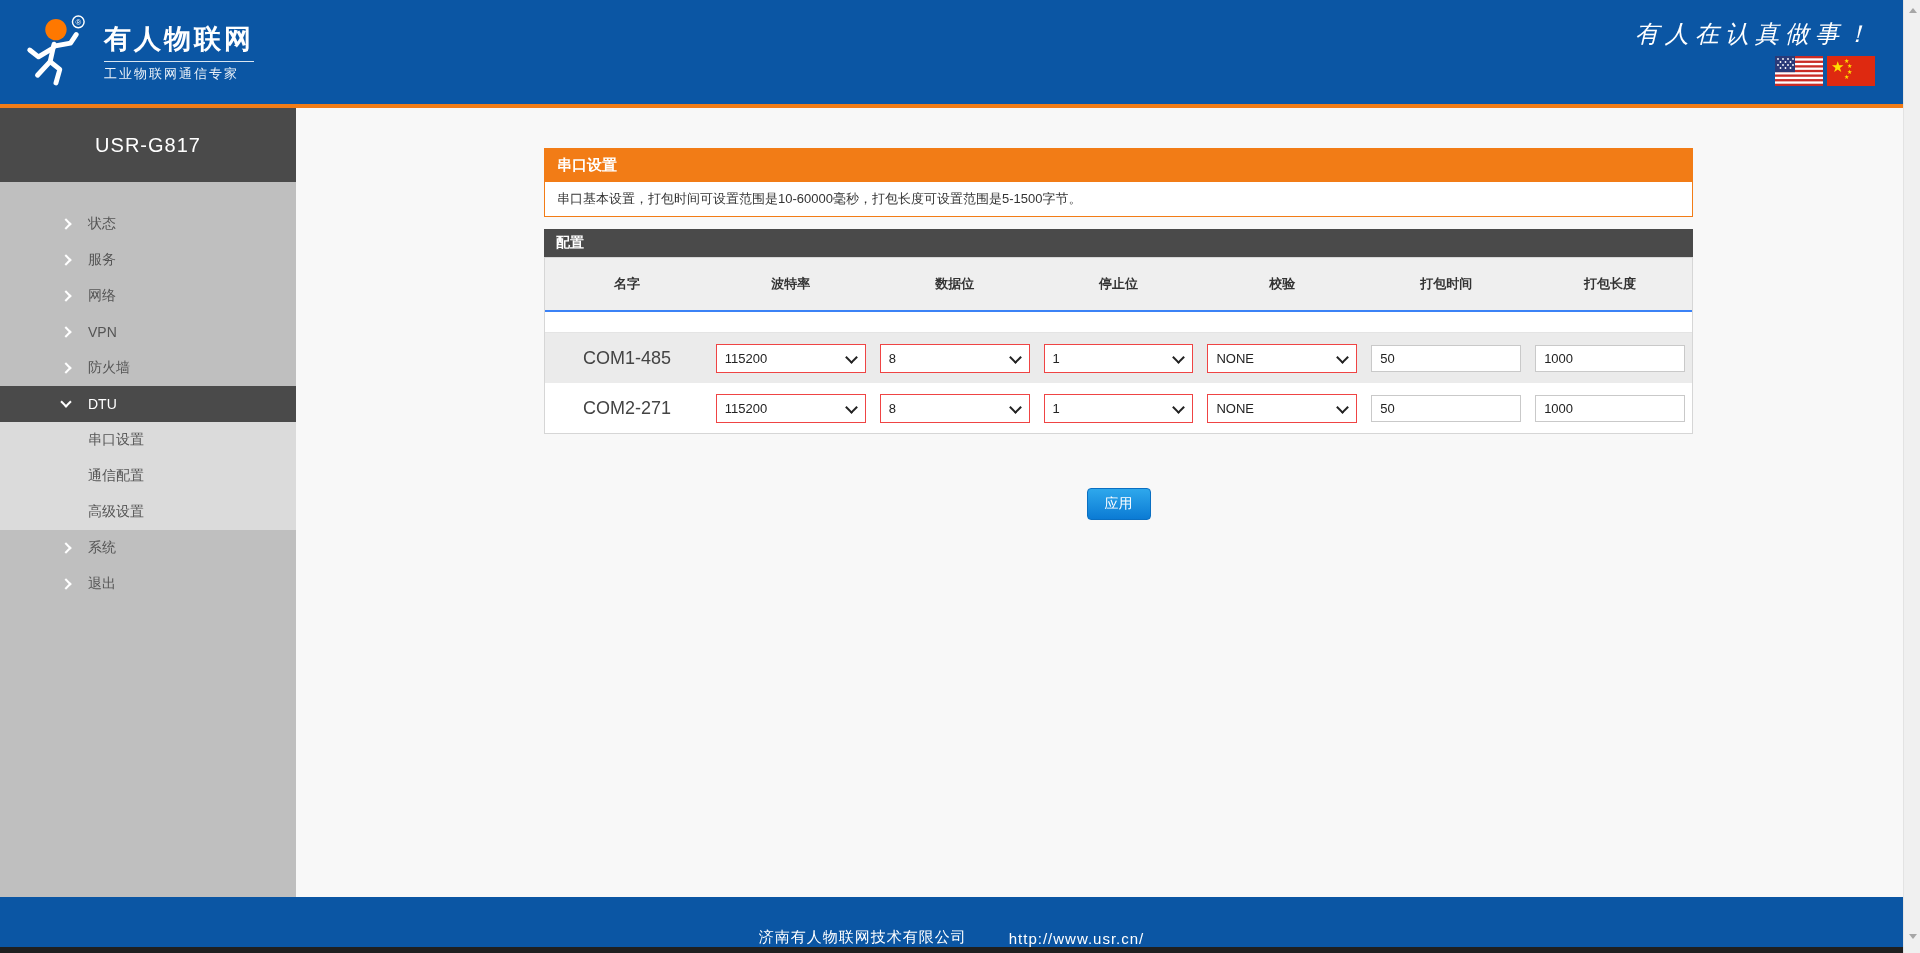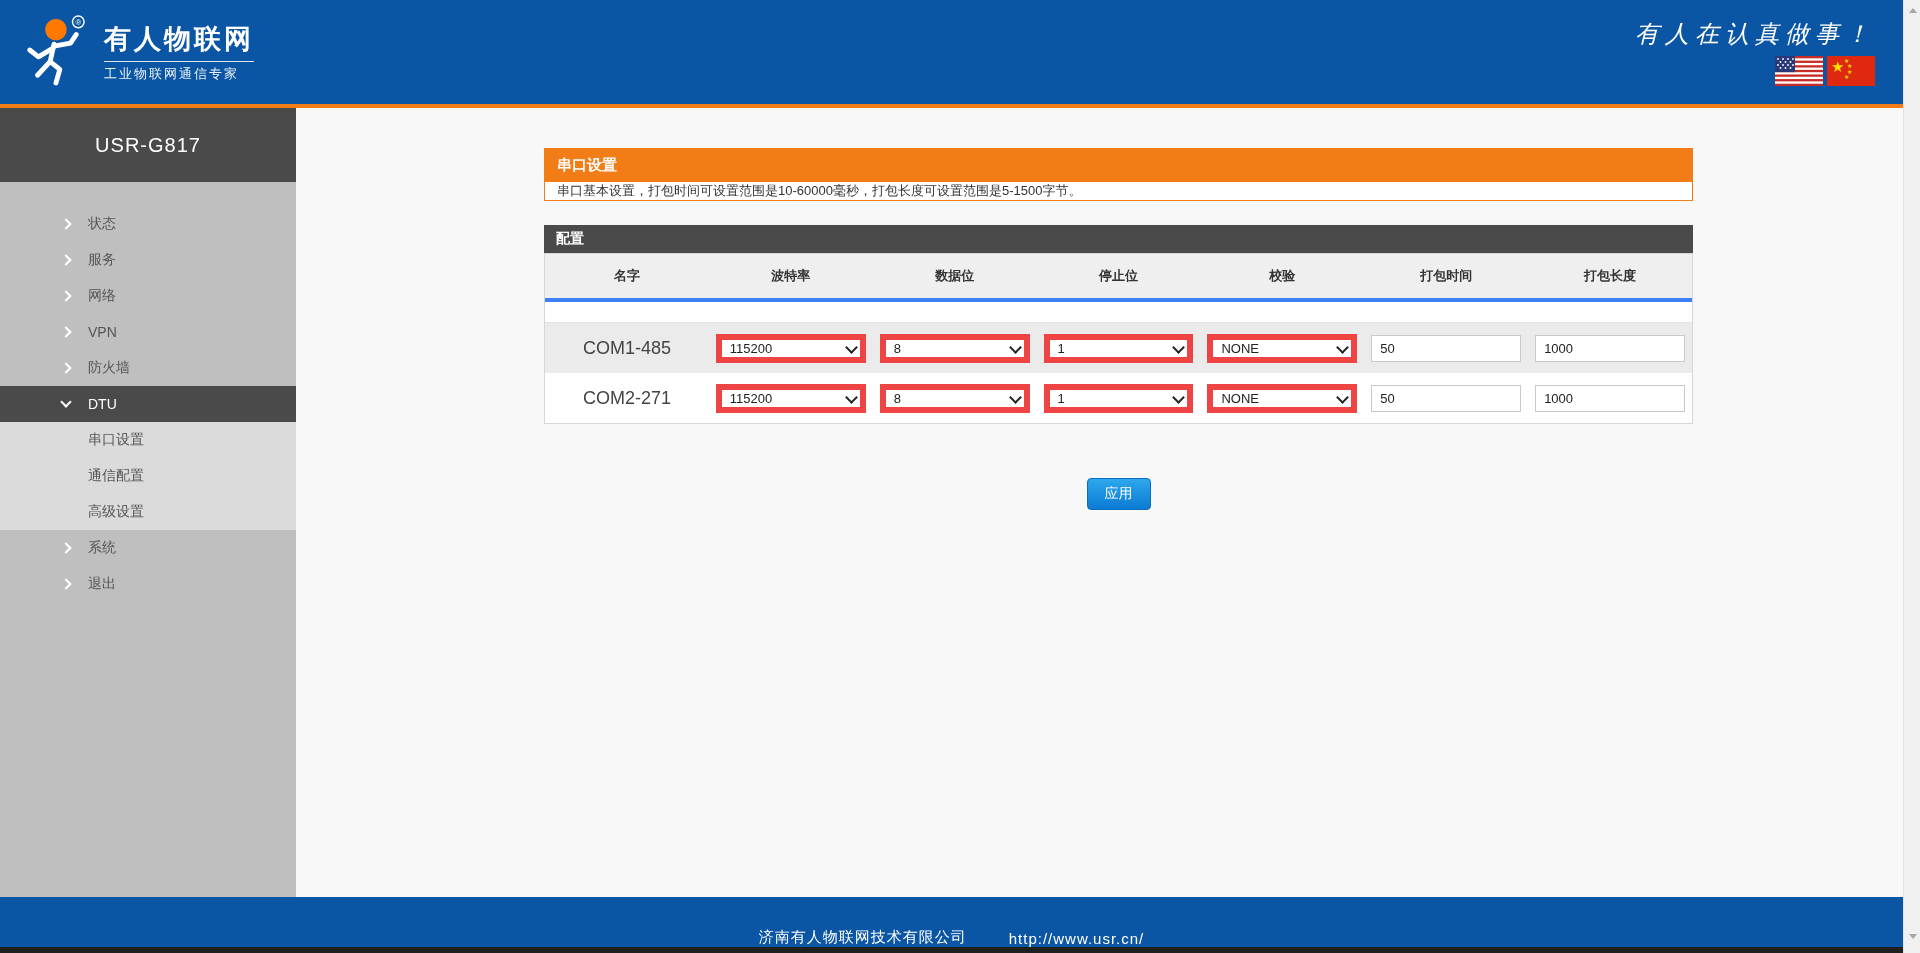--- a/index.html
+++ b/index.html
@@ -31,37 +31,37 @@
   .menu-item.active { background:#4a4a4a; color:#fff; }
   .submenu { background:#dbdbdb; }
   .submenu .menu-item { padding-left:88px; }
 
   .content { flex:1; background:#f8f8f8; padding:40px 0 0 248px; }
   .panel { width:1149px; }
 
   
   .box { border:1px solid #f27c16; background:#fff; }
   .box-title { background:#f27c16; color:#fff; font-size:15px; font-weight:bold; padding:7px 12px; }
-  .box-desc { font-size:13px; color:#333; padding:0 12px; }
-
-  
-  .config { margin-top:24px; }
+  .box-desc { font-size:13px; color:#333; padding:8px 12px; }
+
+  
+  .config { margin-top:12px; }
   .config-bar { background:#4a4a4a; color:#fff; font-size:14px; font-weight:bold; padding:5px 12px; }
   .table { border:1px solid #d6d6d6; background:#fff; }
   .trow { display:grid; grid-template-columns:repeat(7,1fr); align-items:center; }
-  .thead { background:#efefef; height:48px; border-bottom:4px solid #3b82f6; }
+  .thead { background:#efefef; height:54px; border-bottom:2px solid #3b82f6; }
   .thead .cell { font-size:13px; font-weight:bold; color:#333; text-align:center; }
   .spacer-row { height:21px; background:#fff; border-bottom:1px solid #e4e4e4; }
   .drow { height:50px; }
   .drow.odd { background:#ebebeb; }
   .drow.even { background:#fff; }
   .cell { padding:0 7px; text-align:center; }
   .cell-name { font-size:18px; color:#444; }
   .selwrap { position:relative; display:block; }
-  select { width:100%; height:29px; border:6px solid #ef4444; background:#fff; font-size:13px; color:#222; padding:0 22px 0 8px; appearance:none; -webkit-appearance:none; border-radius:0; font-family:inherit; }
+  select { width:100%; height:29px; border:1px solid #ef4444; background:#fff; font-size:13px; color:#222; padding:0 22px 0 8px; appearance:none; -webkit-appearance:none; border-radius:0; font-family:inherit; }
   .selwrap::after { content:""; position:absolute; right:10px; top:9px; width:7px; height:7px; border-right:2px solid #222; border-bottom:2px solid #222; transform:rotate(45deg); pointer-events:none; }
   input[type=text] { width:100%; height:27px; border:1px solid #c9c9c9; background:#fff; font-size:13px; color:#222; padding:0 8px; font-family:inherit; }
 
   .apply-wrap { text-align:center; margin-top:54px; }
   .apply-btn { display:inline-block; background:linear-gradient(#2ea8ec,#0b7bd4); border:1px solid #0a6fc2; border-radius:4px; color:#fff; font-size:14px; padding:6px 17px; cursor:pointer; font-family:inherit; }
 
   
   .footer { height:50px; background:#0b56a4; flex:none; display:flex; align-items:flex-end; justify-content:center; gap:42px; }
   .footer span, .footer a { color:#fff; font-size:15px; text-decoration:none; letter-spacing:1px; }
   .bottom-strip { height:6px; background:#1f1f1f; flex:none; }

